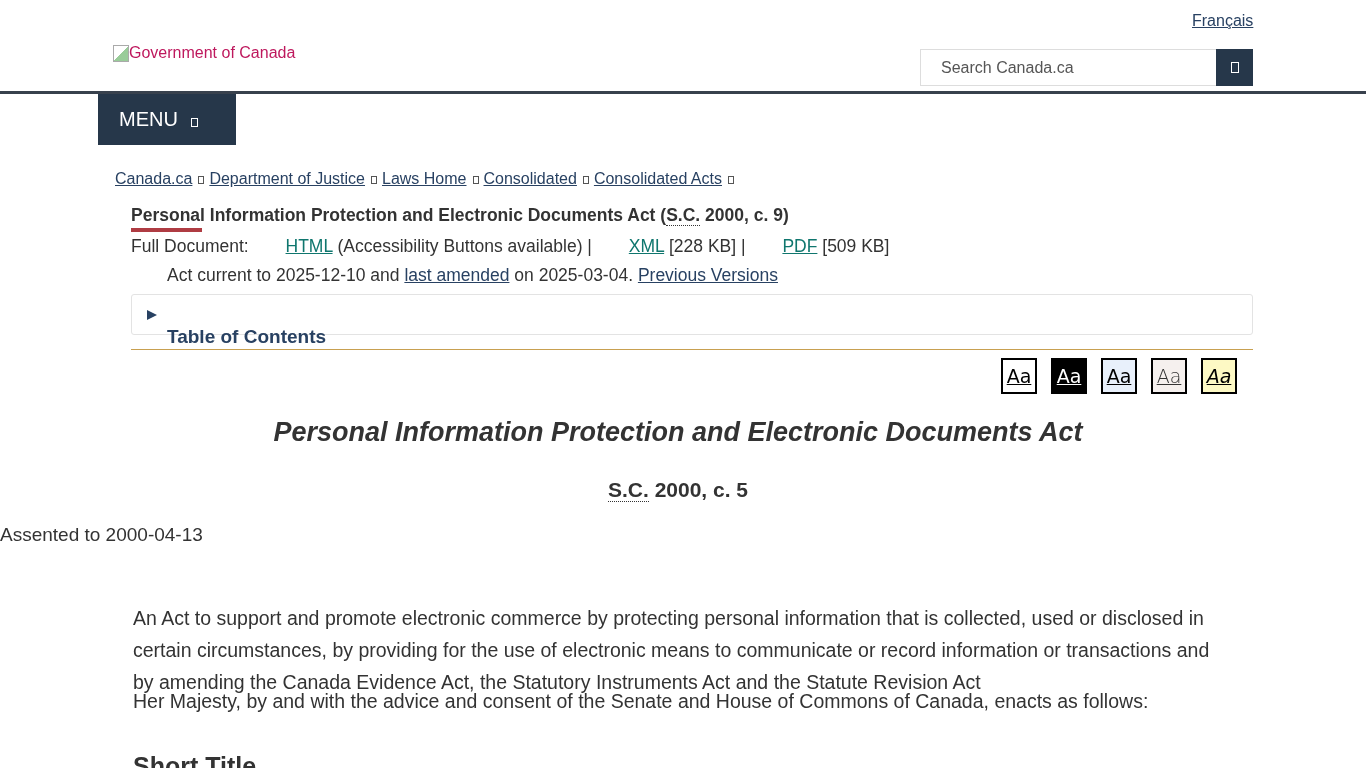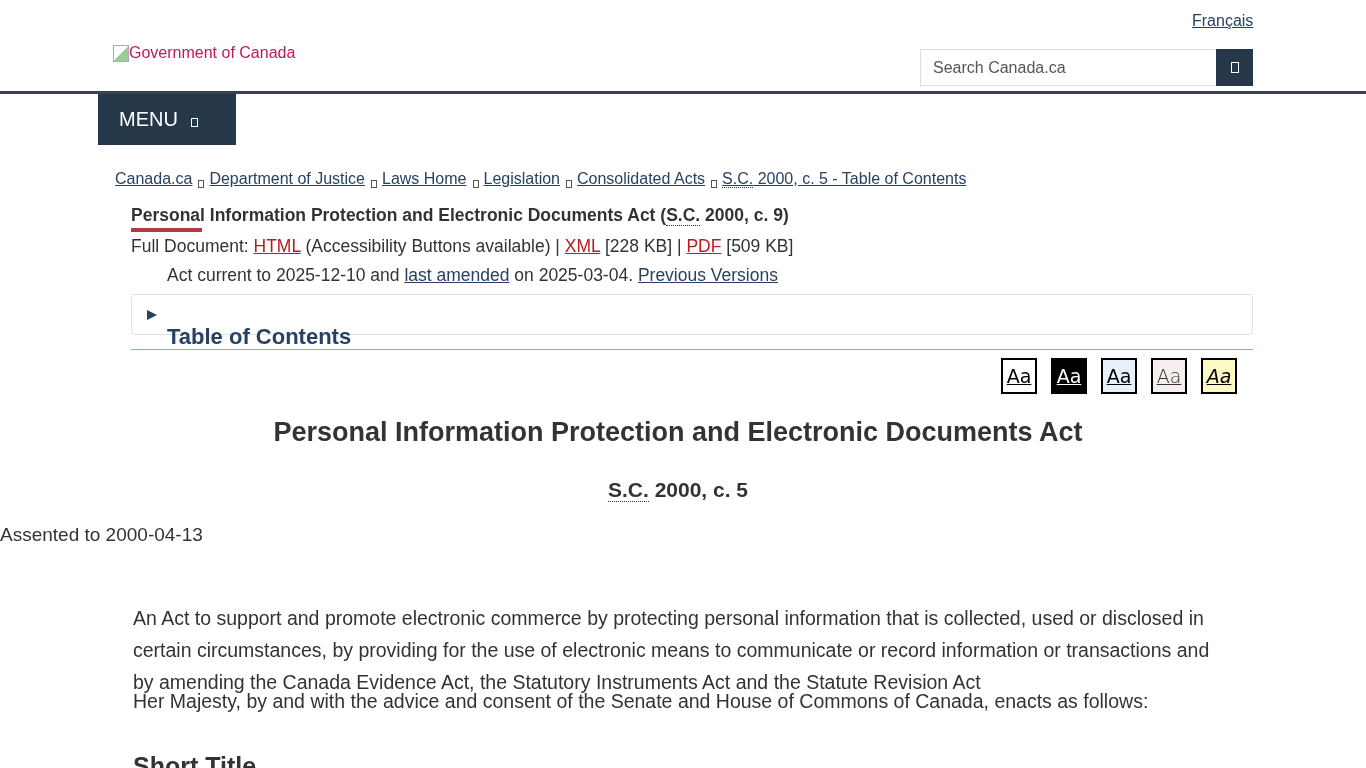--- a/index.html
+++ b/index.html
@@ -6,58 +6,58 @@
   html, body { width: 1366px; height: 768px; overflow: hidden; background: #fff; }
   body { font-family: "Liberation Sans", sans-serif; color: #333; position: relative; }
   a { color: #284162; text-decoration: underline; }
 
   .lang-link { position: absolute; left: 1192px; top: 12px; font-size: 16px; color: #284162; }
   .logo { position: absolute; left: 113px; top: 44px; font-size: 16px; color: #be185d; display: flex; align-items: center; text-align: center; }
   .logo .broken-img { width: 16px; height: 16px; display: inline-block; position: relative; }
   .logo .broken-img::before { content: ""; position: absolute; left: 0; top: 0; width: 14px; height: 15px; border: 1px solid #aaa; background: linear-gradient(135deg, #fff 50%, #9c9 50%); }
 
   .search-wrap { position: absolute; left: 920px; top: 49px; width: 333px; height: 37px; display: flex; }
-  .search-input { width: 297px; height: 37px; border: 1px solid #ddd; border-right: none; padding: 0 12px; font-size: 16px; color: #555; font-family: "Liberation Sans", sans-serif; outline: none; }
+  .search-input { width: 297px; height: 37px; border: 1px solid #ddd; border-right: none; padding: 0 20px; font-size: 16px; color: #555; font-family: "Liberation Sans", sans-serif; outline: none; }
   .search-input::placeholder { color: #555; }
   .search-btn { width: 37px; height: 37px; background: #26374a; border: none; color: #fff; display: flex; align-items: center; justify-content: center; cursor: pointer; }
   .glyph-box { width: 8px; height: 11px; border: 1px solid #fff; display: inline-block; }
 
   .header-rule { position: absolute; left: 0; top: 91px; width: 1366px; height: 3px; background: #38414d; }
 
   .menu-btn { position: absolute; left: 98px; top: 94px; width: 138px; height: 51px; background: #26374a; color: #fff; border: none; font-size: 20px; font-family: "Liberation Sans", sans-serif; display: flex; align-items: center; padding-left: 21px; cursor: pointer; }
   .menu-btn .glyph-box { margin-left: 13px; margin-top: 6px; width: 7px; height: 9px; }
 
-  .breadcrumb { position: absolute; left: 115px; top: 170px; font-size: 16px; display: flex; align-items: flex-end; white-space: nowrap; }
+  .breadcrumb { position: absolute; left: 115px; top: 170px; font-size: 16px; display: flex; align-items: center; white-space: nowrap; }
   .breadcrumb a { color: #284162; }
   .bc-sep { display: inline-block; width: 6px; height: 8px; border: 1px solid #555; margin: 2px 5px 0 6px; }
 
   .doc-title { position: absolute; left: 131px; top: 205px; font-size: 17.5px; font-weight: bold; color: #333; white-space: nowrap; }
   .abbr-dotted { border-bottom: 1px dotted #333; text-decoration: none; }
   .title-underline { position: absolute; left: 131px; top: 228px; width: 71px; height: 4px; background: #af3c43; }
 
   .full-doc { position: absolute; left: 131px; top: 236px; font-size: 17.5px; color: #333; white-space: nowrap; }
-  .full-doc a { color: #b91c1c; }
+  .full-doc a { color: #0f766e; margin-left: 32px; }
   .act-current { position: absolute; left: 167px; top: 265px; font-size: 17.5px; color: #333; white-space: nowrap; }
   .act-current a { color: #284162; }
 
   .toc-details { position: absolute; left: 131px; top: 294px; width: 1122px; height: 41px; border: 1px solid #e3e3e3; border-radius: 3px; display: flex; align-items: center; padding-left: 15px; cursor: pointer; }
   .toc-tri { width: 0; height: 0; border-top: 5px solid transparent; border-bottom: 5px solid transparent; border-left: 10px solid #284162; margin-right: 10px; }
-  .toc-label { font-size: 22px; font-weight: bold; color: #284162; margin-top: 45px; }
+  .toc-label { font-size: 19px; font-weight: bold; color: #284162; margin-top: 45px; }
 
   .gold-rule { position: absolute; left: 131px; top: 349px; width: 1122px; height: 1px; background: #c8a050; }
 
   .a11y-btns { position: absolute; left: 1001px; top: 358px; display: flex; gap: 14px; }
   .a11y-btn { width: 36px; height: 36px; border: 2px solid #000; display: flex; align-items: center; justify-content: center; font-size: 19px; text-decoration: underline; cursor: pointer; font-family: "DejaVu Sans", sans-serif; }
   .a11y-btn.b1 { background: #fff; color: #000; }
   .a11y-btn.b2 { background: #000; color: #fff; }
   .a11y-btn.b3 { background: #e8f0fb; color: #000; }
   .a11y-btn.b4 { background: #f5f0ee; color: #333; font-weight: 300; }
   .a11y-btn.b5 { background: #fdf9c4; color: #000; font-style: italic; }
 
-  .main-title { position: absolute; left: 0; width: 1356px; top: 417px; text-align: center; font-size: 27px; font-weight: bold; color: #333; }
+  .main-title { position: absolute; left: 0; width: 1356px; top: 417px; text-align: center; font-size: 27px; font-weight: bold; color: #333; font-style: italic; }
   .chapter { position: absolute; left: 0; width: 1356px; top: 478px; text-align: center; font-size: 21px; font-weight: bold; color: #333; }
   .assent { position: absolute; left: 0; width: 1356px; top: 524px; font-size: 19px; color: #333; }
 
   .long-title { position: absolute; left: 133px; top: 602px; width: 1100px; font-size: 19.5px; line-height: 32px; color: #333; }
   .enacting { position: absolute; left: 133px; top: 690px; font-size: 19.5px; color: #333; white-space: nowrap; }
   .section-heading { position: absolute; left: 133px; top: 752px; font-size: 25px; font-weight: bold; color: #333; }
 </style>
 </head>
 <body>
 
@@ -82,25 +82,24 @@
   <span class="glyph-box"></span>
 </button>
 
 <nav class="breadcrumb">
   <a href="#">Canada.ca</a>
   <span class="bc-sep"></span>
   <a href="#">Department of Justice</a>
   <span class="bc-sep"></span>
   <a href="#">Laws Home</a>
   <span class="bc-sep"></span>
-  <a href="#">Legislation</a>
+  <a href="#">Consolidated</a>
   <span class="bc-sep"></span>
   <a href="#">Consolidated Acts</a>
   <span class="bc-sep"></span>
-  <a href="#"><span class="abbr-dotted">S.C.</span><span> 2000, c. 5 -  Table of Contents</span></a>
 </nav>
 
 <h1 class="doc-title"><span>Personal Information Protection and Electronic Documents Act (</span><span class="abbr-dotted">S.C.</span><span> 2000, c. 9)</span></h1>
 <div class="title-underline"></div>
 
 <div class="full-doc"><span>Full Document: </span> <a href="#">HTML</a><span> (Accessibility Buttons available) | </span><a href="#">XML</a><span> [228 KB] | </span> <a href="#">PDF</a><span> [509 KB]</span></div>
 
 <div class="act-current"><span>Act current to 2025-12-10 and </span><a href="#">last amended</a><span> on 2025-03-04. </span><a href="#">Previous Versions</a></div>
 
 <div class="toc-details">

